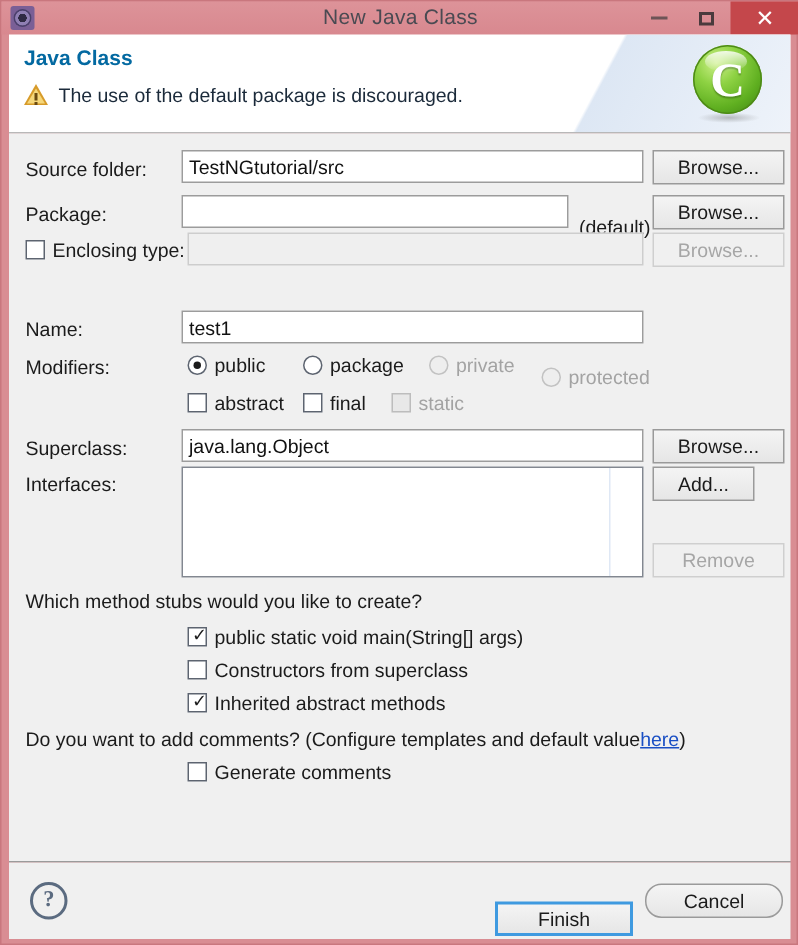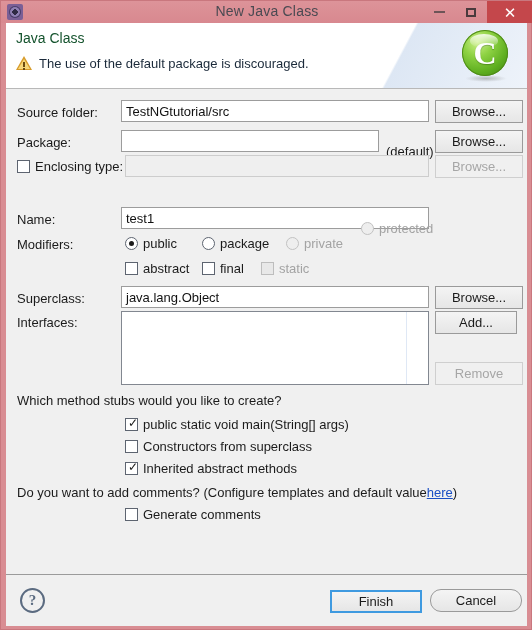--- a/index.html
+++ b/index.html
@@ -65,21 +65,21 @@
     border-bottom: 1px solid #b8b8b8;
     overflow: hidden;
   }
   .banner-sheen {
     position: absolute; right: 0; top: 0;
     width: 200px; height: 66px;
     background: linear-gradient(118deg, rgba(255,255,255,0) 38%, #dde7f4 39%, #eef3fa 100%);
   }
   .banner h1 {
     position: absolute; left: 10px; top: 7px;
-    margin: 0; font-size: 14px; font-weight: normal; color: #14532d;
+    margin: 0; font-size: 14px; font-weight: bold; color: #0369a1;
   }
   .banner-msg {
     position: absolute; left: 10px; top: 32px;
     display: flex; align-items: center; gap: 7px;
     font-size: 13px; color: #1b2a3a;
   }
   .warn-icon {
     position: relative; width: 16px; height: 16px; flex: 0 0 16px;
   }
   .warn-icon .tri {
@@ -299,21 +299,21 @@
       <span>public</span>
     </div>
     <div class="row opt" style="left:196px; top:147px;">
       <span class="rb"></span>
       <span>package</span>
     </div>
     <div class="row opt disabled" style="left:280px; top:147px;">
       <span class="rb disabled"></span>
       <span>private</span>
     </div>
-    <div class="row opt disabled" style="left:355px; top:132px;">
+    <div class="row opt disabled" style="left:355px; top:155px;">
       <span class="rb disabled"></span>
       <span>protected</span>
     </div>
 
     <div class="row opt" style="left:119px; top:172px;">
       <span class="cb"></span>
       <span>abstract</span>
     </div>
     <div class="row opt" style="left:196px; top:172px;">
       <span class="cb"></span>
@@ -329,21 +329,21 @@
     </div>
     <div class="field" style="position:absolute; left:115px; top:197px; width:308px;" placeholder="">java.lang.Object</div>
     <div class="btn" style="position:absolute; left:429px; top:197px; width:88px;">Browse...</div>
 
     <div class="row" style="left:11px; top:226px;">
       <span class="lbl">Interfaces:</span>
     </div>
     <div class="listbox" style="left:115px; top:222px; width:308px; height:74px;">
       <div class="sb-divider"></div>
     </div>
-    <div class="btn" style="position:absolute; left:429px; top:222px; width:82px;">Add...</div>
+    <div class="btn" style="position:absolute; left:429px; top:222px; width:68px;">Add...</div>
     <div class="btn disabled" style="position:absolute; left:429px; top:273px; width:88px;">Remove</div>
 
     <div class="row" style="left:11px; top:304px;">
       <span class="lbl">Which method stubs would you like to create?</span>
     </div>
     <div class="row opt" style="left:119px; top:328px;">
       <span class="cb">
           <span class="tick">✓</span>
         </span>
       <span>public static void main(String[] args)</span>
@@ -367,17 +367,17 @@
     <div class="row opt" style="left:119px; top:418px;">
       <span class="cb"></span>
       <span>Generate comments</span>
     </div>
 
   </div>
 
   <div class="sep"></div>
   <div class="footer">
     <div class="help-icon">?</div>
-    <div class="btn default" style="position:absolute; left:324px; top:15px; width:92px;">Finish</div>
+    <div class="btn default" style="position:absolute; left:324px; top:26px; width:92px;">Finish</div>
     <div class="btn" style="position:absolute; left:424px; top:14px; width:92px;border-radius:11px;">Cancel</div>
   </div>
 
 </div>
 
 </body></html>

